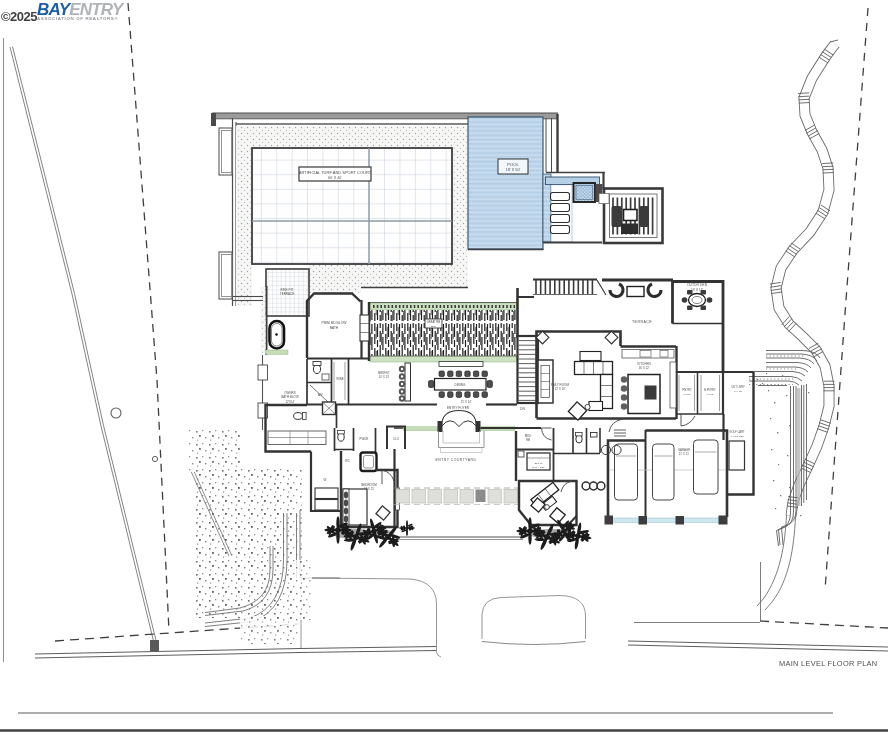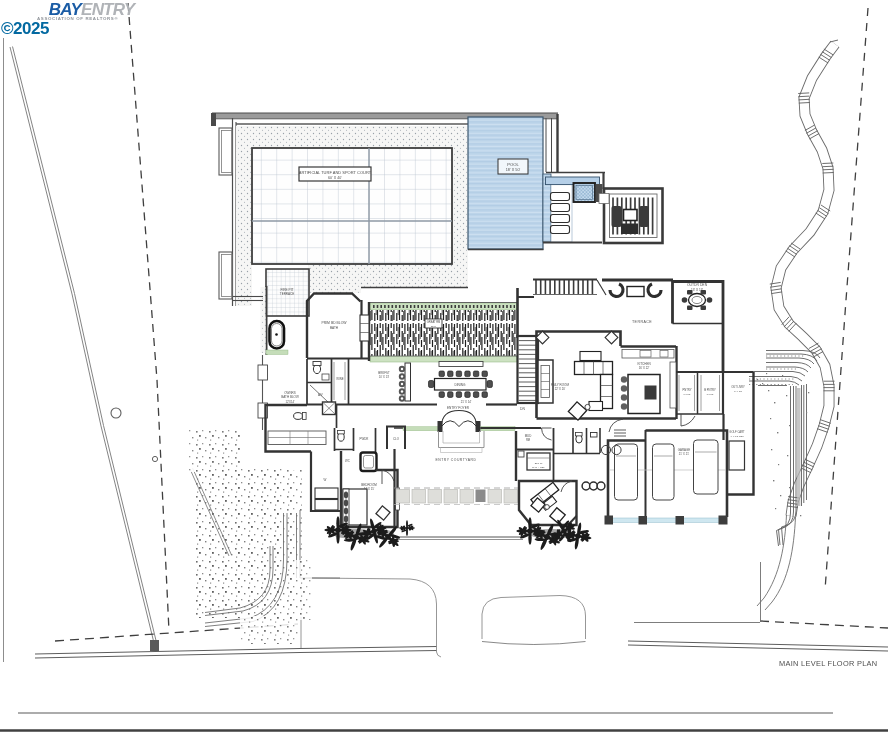--- a/index.html
+++ b/index.html
@@ -871,16 +871,16 @@
 <use href="#palm" transform="translate(547,537) scale(1.1) rotate(25)"></use>
 
 <use href="#palm" transform="translate(564,531) scale(1.0) rotate(-30)"></use>
 
 <use href="#palm" transform="translate(578,536) scale(1.05) rotate(10)"></use>
 
 <use href="#palm" transform="translate(407,528) scale(0.6)"></use>
 </svg>
 
 <div style="position:absolute;left:1px;top:1px;line-height:1;">
-  <span style="font-size:17px;font-weight:bold;color:#0369a1;vertical-align:top;position:relative;top:19px;letter-spacing:-0.5px;">©2025</span><span style="font-size:17px;font-weight:bold;font-style:italic;color:#1b5ca5;letter-spacing:-0.8px;text-align:right;">BAY</span><span style="font-size:17px;font-weight:bold;font-style:italic;color:#b0b3b7;letter-spacing:-0.8px;">ENTRY</span>
+  <span style="font-size:13px;font-weight:bold;color:#404040;vertical-align:top;position:relative;top:9px;letter-spacing:-0.5px;">©2025</span><span style="font-size:17px;font-weight:bold;font-style:italic;color:#1b5ca5;letter-spacing:-0.8px;text-align:right;">BAY</span><span style="font-size:17px;font-weight:bold;font-style:italic;color:#b0b3b7;letter-spacing:-0.8px;">ENTRY</span>
   <div style="font-size:4.4px;font-weight:bold;color:#8f9399;letter-spacing:0.65px;margin-left:36px;margin-top:-1.5px;">ASSOCIATION OF REALTORS®</div>
 </div>
 </div>
 
 </body></html>

